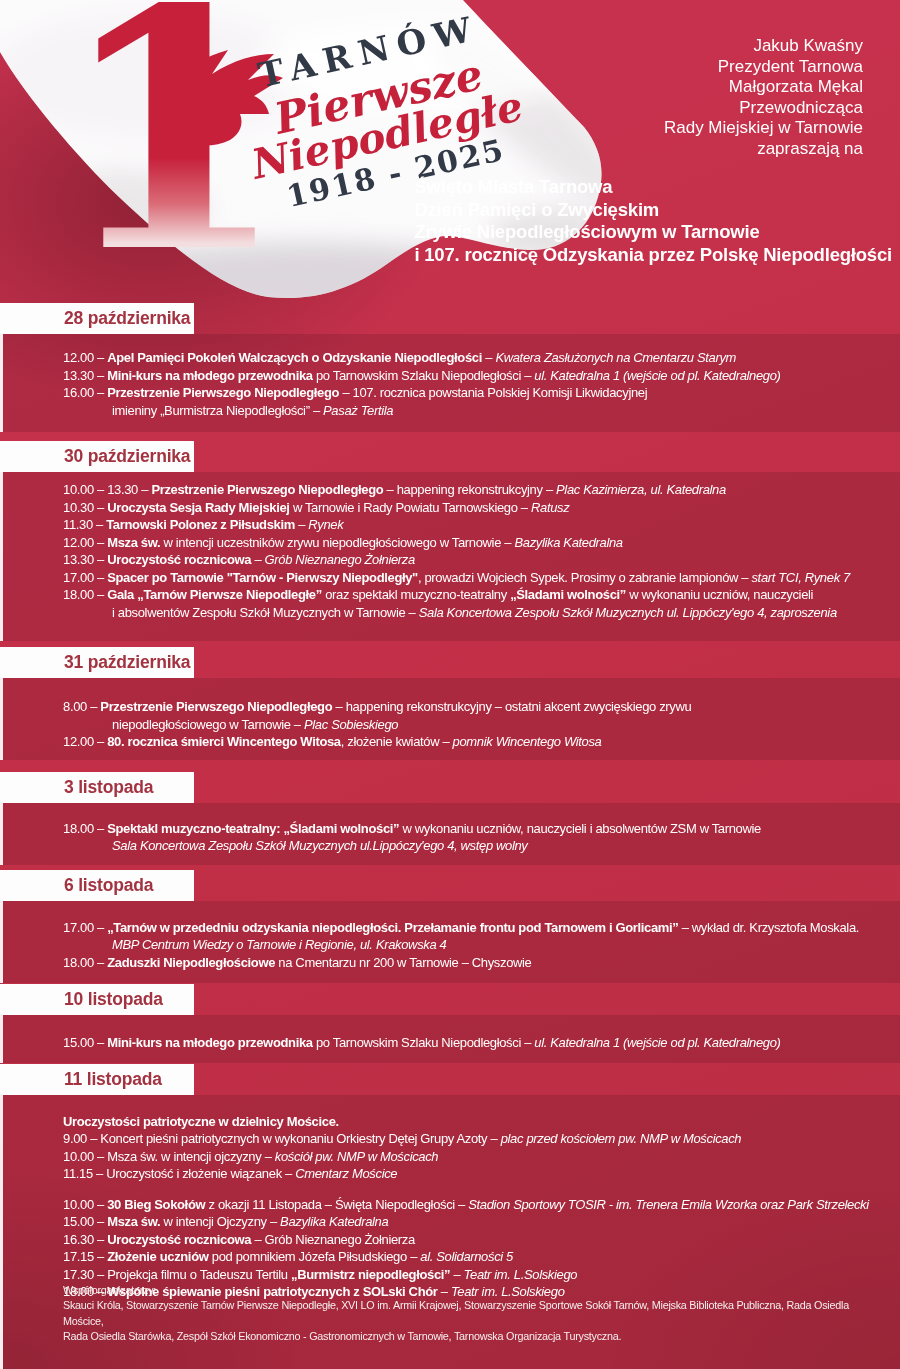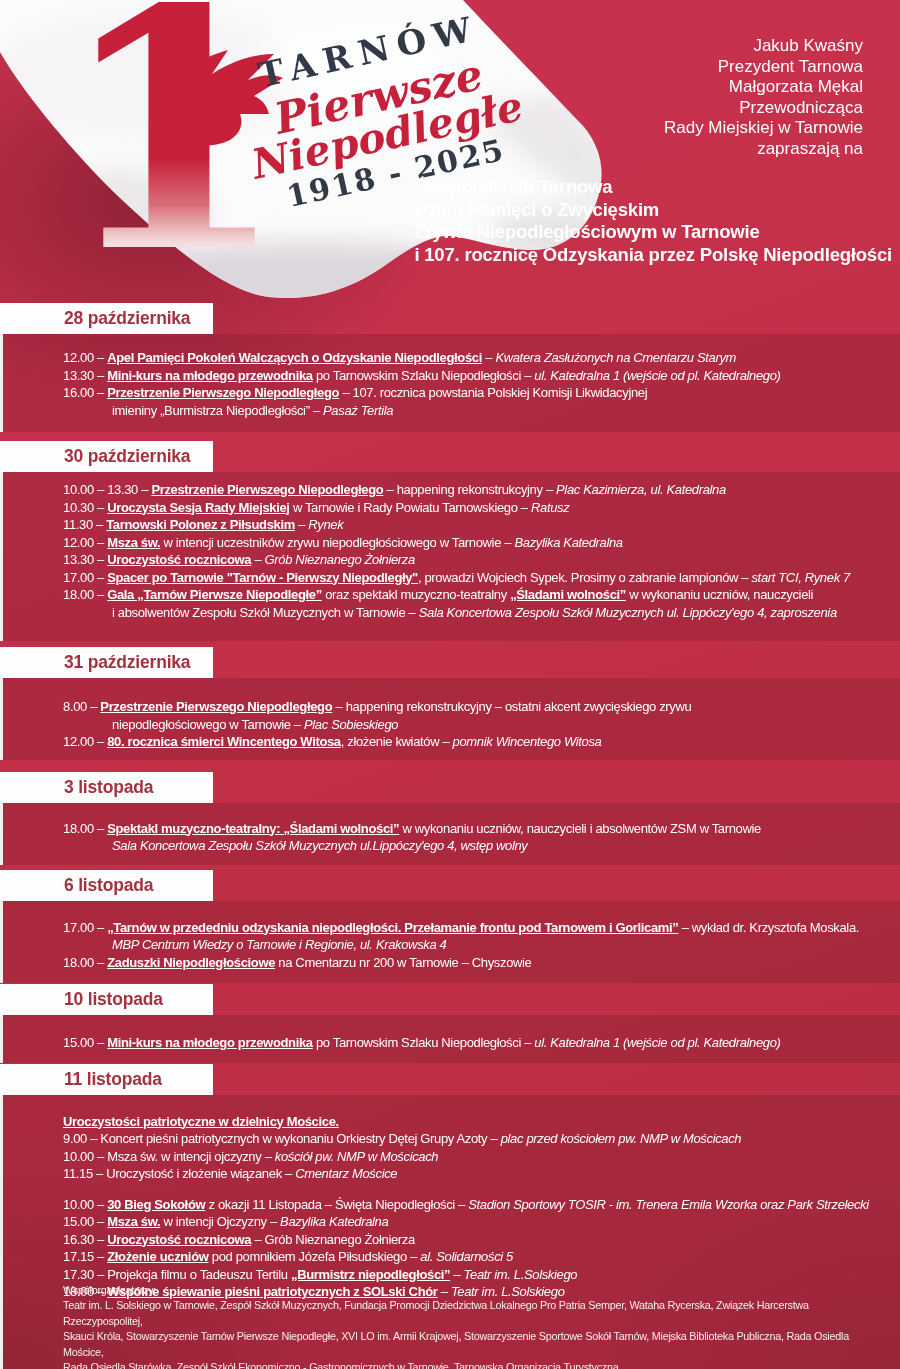--- a/index.html
+++ b/index.html
@@ -23,29 +23,29 @@
     transform:rotate(-12.5deg);font-family:"DejaVu Serif",serif;}
   .f-tarnow{font-size:34px;font-weight:bold;letter-spacing:8px;color:#333a47;}
   .f-pierwsze{font-size:43px;font-weight:bold;font-style:italic;color:#c5213a;margin-top:1px;}
   .f-niepodlegle{font-size:41px;font-weight:bold;font-style:italic;color:#c5213a;margin-top:-9px;}
   .f-years{font-size:30px;font-weight:bold;letter-spacing:2px;color:#333a47;margin-top:-3px;}
   .inviters{position:absolute;top:36px;right:37px;text-align:right;color:#fff;
     font-size:17px;line-height:20.5px;}
   .title-block{position:absolute;top:176px;right:8px;text-align:left;color:#fff;
     font-weight:bold;font-size:18.5px;line-height:22.5px;letter-spacing:-.2px;}
   
-  .date-band{width:213px;height:31px;background:#fdfdfd;display:flex;align-items:center;}
+  .date-band{width:194px;height:31px;background:#fdfdfd;display:flex;align-items:center;}
   .date-label{margin-left:64px;color:#a33340;font-weight:bold;font-size:17.5px;letter-spacing:-.2px;}
   .content{position:relative;background:rgba(55,14,22,.16);color:#fff;
     font-size:13px;line-height:17.5px;letter-spacing:-.35px;}
   .content::before{content:"";position:absolute;left:0;top:0;bottom:0;width:3px;
     background:rgba(255,255,255,.92);}
   .event-line{white-space:nowrap;}
   .event-line.indent{padding-left:49px;}
-  .seg-b{font-weight:bold;text-decoration:underline;}
+  .seg-b{font-weight:bold;}
   .seg-i{font-style:italic;}
   .spacer{height:13px;}
   .s1 .content{padding:15px 4px 13px 63px;margin-bottom:9px;}
   .s2 .content{padding:9px 4px 20px 63px;margin-bottom:6px;}
   .s3 .content{padding:20px 4px 9px 63px;margin-bottom:12px;}
   .s4 .content{padding:17px 4px 10px 63px;margin-bottom:5px;}
   .s5 .content{padding:18px 4px 12px 63px;margin-bottom:1px;}
   .s6 .content{padding:19px 4px 11px 63px;margin-bottom:1px;}
   .s7 .content{padding:18px 4px 0 63px;height:288px;box-sizing:content-box;}
   
@@ -191,19 +191,18 @@
           <div class="event-line"><span class="seg-n">17.15 – </span><span class="seg-b">Złożenie uczniów</span><span class="seg-n"> pod pomnikiem Józefa Piłsudskiego – </span><span class="seg-i">al. Solidarności 5</span></div>
           <div class="event-line"><span class="seg-n">17.30 – Projekcja filmu o Tadeuszu Tertilu </span><span class="seg-b">„Burmistrz niepodległości”</span><span class="seg-n"> – </span><span class="seg-i">Teatr im. L.Solskiego</span></div>
           <div class="event-line"><span class="seg-n">18.00 – </span><span class="seg-b">Wspólne śpiewanie pieśni patriotycznych z SOLski Chór</span><span class="seg-n"> – </span><span class="seg-i">Teatr im. L.Solskiego</span></div>
         </div>
       </div>
     </div>
 
   <div class="footer">
     <span class="footer-label">Współorganizatorzy:</span>
     <div>
-        <div>Teatr im. L. Solskiego w Tarnowie, Zespół Szkół Muzycznych, Fundacja Promocji Dziedzictwa Lokalnego Pro Patria Semper, Wataha Rycerska, Związek Harcerstwa Rzeczypospolitej,</div>
         <div>Skauci Króla, Stowarzyszenie Tarnów Pierwsze Niepodległe,  XVI LO im. Armii Krajowej, Stowarzyszenie Sportowe Sokół Tarnów, Miejska Biblioteka Publiczna, Rada Osiedla Mościce,</div>
         <div>Rada Osiedla Starówka, Zespół Szkół Ekonomiczno - Gastronomicznych w Tarnowie, Tarnowska Organizacja Turystyczna.</div>
       </div>
   </div>
 
 </div>
 
 </body></html>

